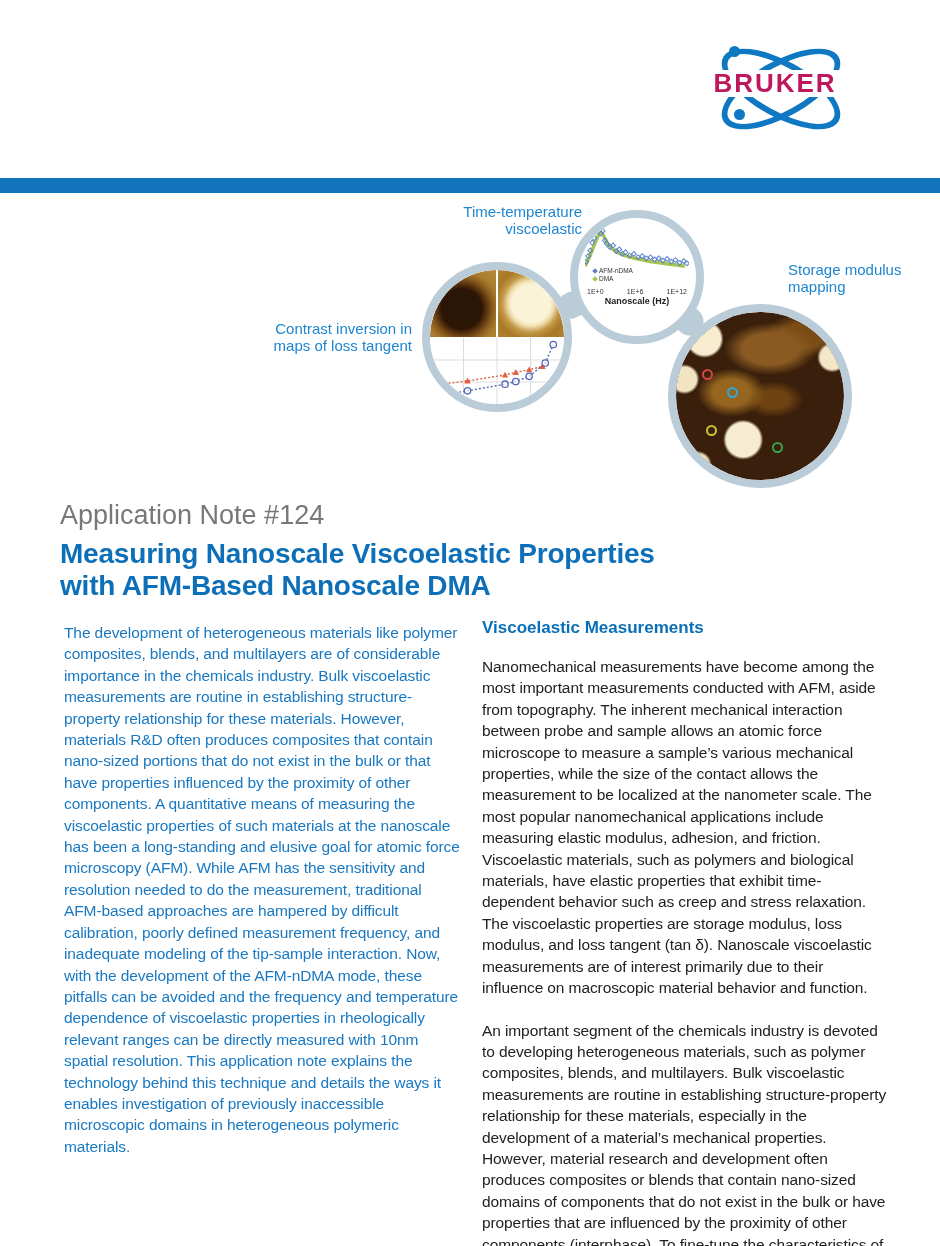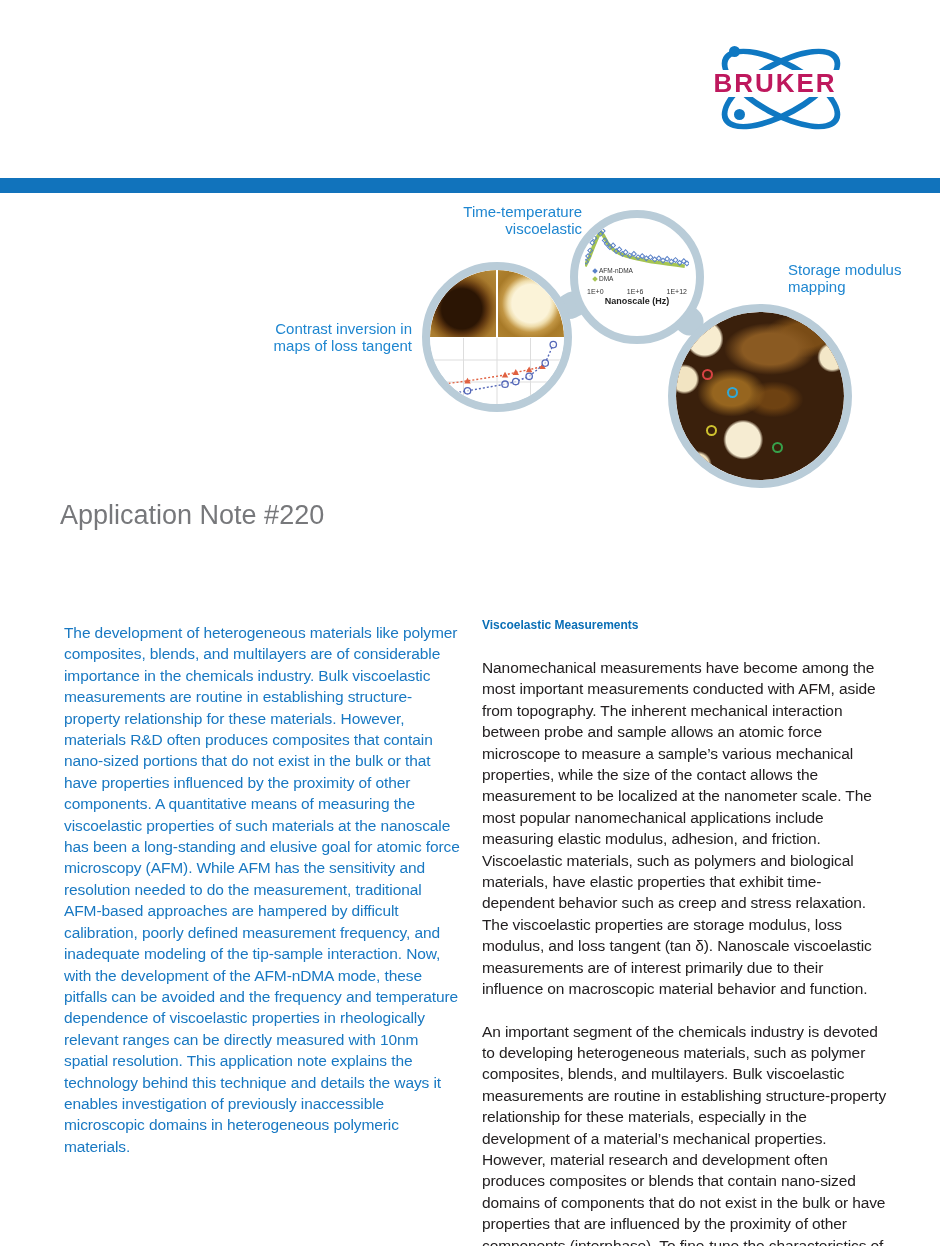--- a/index.html
+++ b/index.html
@@ -81,21 +81,21 @@
   
   .titles{position:absolute;left:60px;top:500px;width:820px;}
   .kicker{font-size:27px;color:var(--kicker-gray);margin:0 0 7px 0;}
   .doc-title{margin:0;font-size:28px;font-weight:bold;color:var(--title-blue);line-height:32px;letter-spacing:-0.2px;}
 
   
   .columns{position:absolute;left:60px;top:618px;width:828px;display:flex;gap:18px;}
   .col-left{width:404px;}
   .col-right{width:406px;}
   .intro-text{margin:4px;font-size:15.5px;line-height:21.4px;color:var(--intro-blue);letter-spacing:-0.1px;}
-  .section-heading{margin:0 0 25px 0;font-size:12px;font-weight:bold;color:#0a6fb6;}
+  .section-heading{margin:0 0 18px 0;font-size:17px;font-weight:bold;color:#0a6fb6;}
   .body-p{margin:0 0 21px 0;font-size:15.5px;line-height:21.4px;color:var(--body-dark);letter-spacing:-0.1px;}
 </style>
 </head>
 <body>
 
 <div class="page">
 
   <div class="logo">
     <div class="orbit o1"></div>
     <div class="orbit o2"></div>
@@ -222,21 +222,25 @@
       <span>Contrast inversion in</span><br>
       <span>maps of loss tangent</span>
     </div>
     <div class="hero-label label-storage">
       <span>Storage modulus</span><br>
       <span>mapping</span>
     </div>
   </div>
 
   <div class="titles">
-    <div class="kicker">Application Note #220</div>
+    <div class="kicker">Application Note #124</div>
+    <h1 class="doc-title">
+      <span>Measuring Nanoscale Viscoelastic Properties</span><br>
+      <span>with AFM-Based Nanoscale DMA</span>
+    </h1>
   </div>
 
   <div class="columns">
     <div class="col-left">
       <p class="intro-text">The development of heterogeneous materials like polymer composites, blends, and multilayers are of considerable importance in the chemicals industry. Bulk viscoelastic measurements are routine in establishing structure-property relationship for these materials. However, materials R&amp;D often produces composites that contain nano-sized portions that do not exist in the bulk or that have properties influenced by the proximity of other components. A quantitative means of measuring the viscoelastic properties of such materials at the nanoscale has been a long-standing and elusive goal for atomic force microscopy (AFM). While AFM has the sensitivity and resolution needed to do the measurement, traditional AFM-based approaches are hampered by difficult calibration, poorly defined measurement frequency, and inadequate modeling of the tip-sample interaction. Now, with the development of the AFM-nDMA mode, these pitfalls can be avoided and the frequency and temperature dependence of viscoelastic properties in rheologically relevant ranges can be directly measured with 10nm spatial resolution. This application note explains the technology behind this technique and details the ways it enables investigation of previously inaccessible microscopic domains in heterogeneous polymeric materials.</p>
     </div>
     <div class="col-right">
       <h2 class="section-heading">Viscoelastic Measurements</h2>
       <p class="body-p">Nanomechanical measurements have become among the most important measurements conducted with AFM, aside from topography. The inherent mechanical interaction between probe and sample allows an atomic force microscope to measure a sample’s various mechanical properties, while the size of the contact allows the measurement to be localized at the nanometer scale. The most popular nanomechanical applications include measuring elastic modulus, adhesion, and friction. Viscoelastic materials, such as polymers and biological materials, have elastic properties that exhibit time-dependent behavior such as creep and stress relaxation. The viscoelastic properties are storage modulus, loss modulus, and loss tangent (tan δ). Nanoscale viscoelastic measurements are of interest primarily due to their influence on macroscopic material behavior and function.</p>
       <p class="body-p">An important segment of the chemicals industry is devoted to developing heterogeneous materials, such as polymer composites, blends, and multilayers. Bulk viscoelastic measurements are routine in establishing structure-property relationship for these materials, especially in the development of a material’s mechanical properties. However, material research and development often produces composites or blends that contain nano-sized domains of components that do not exist in the bulk or have properties that are influenced by the proximity of other components (interphase). To fine-tune the characteristics of</p>

